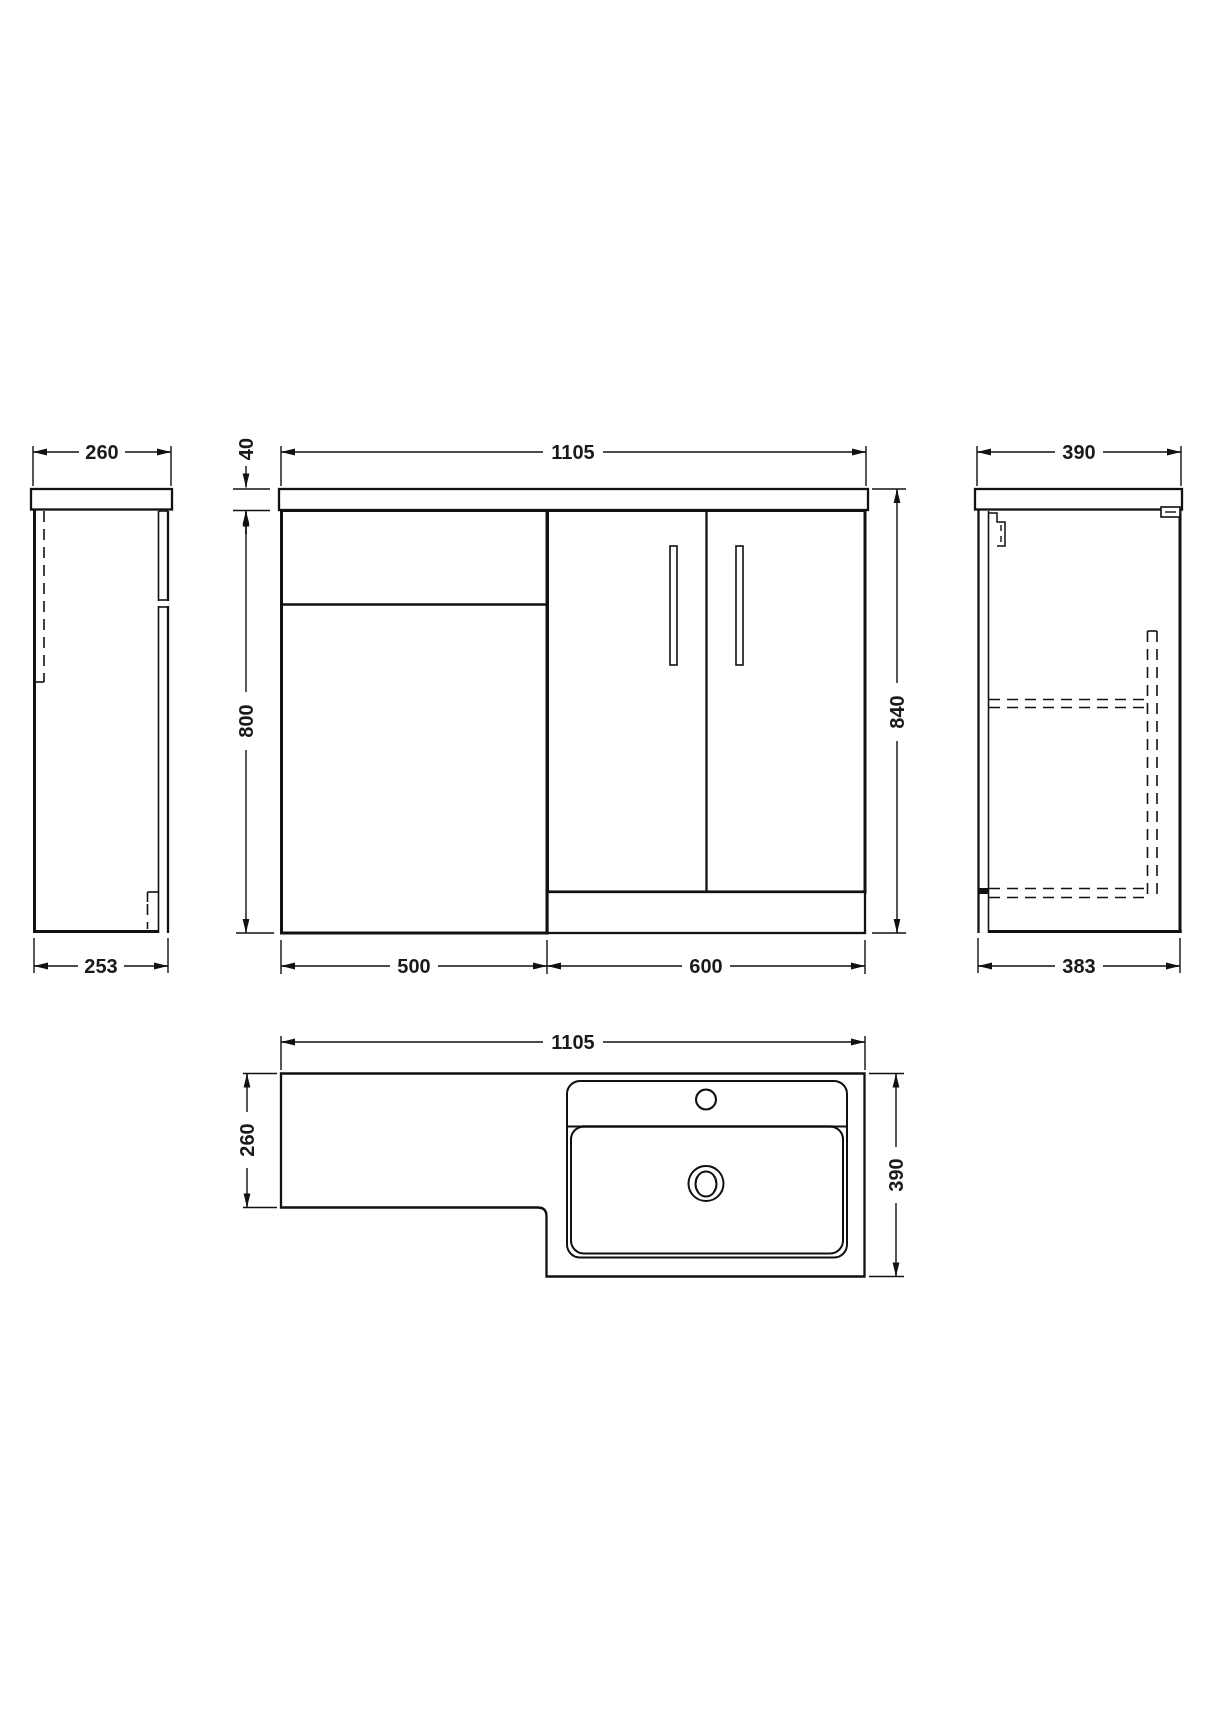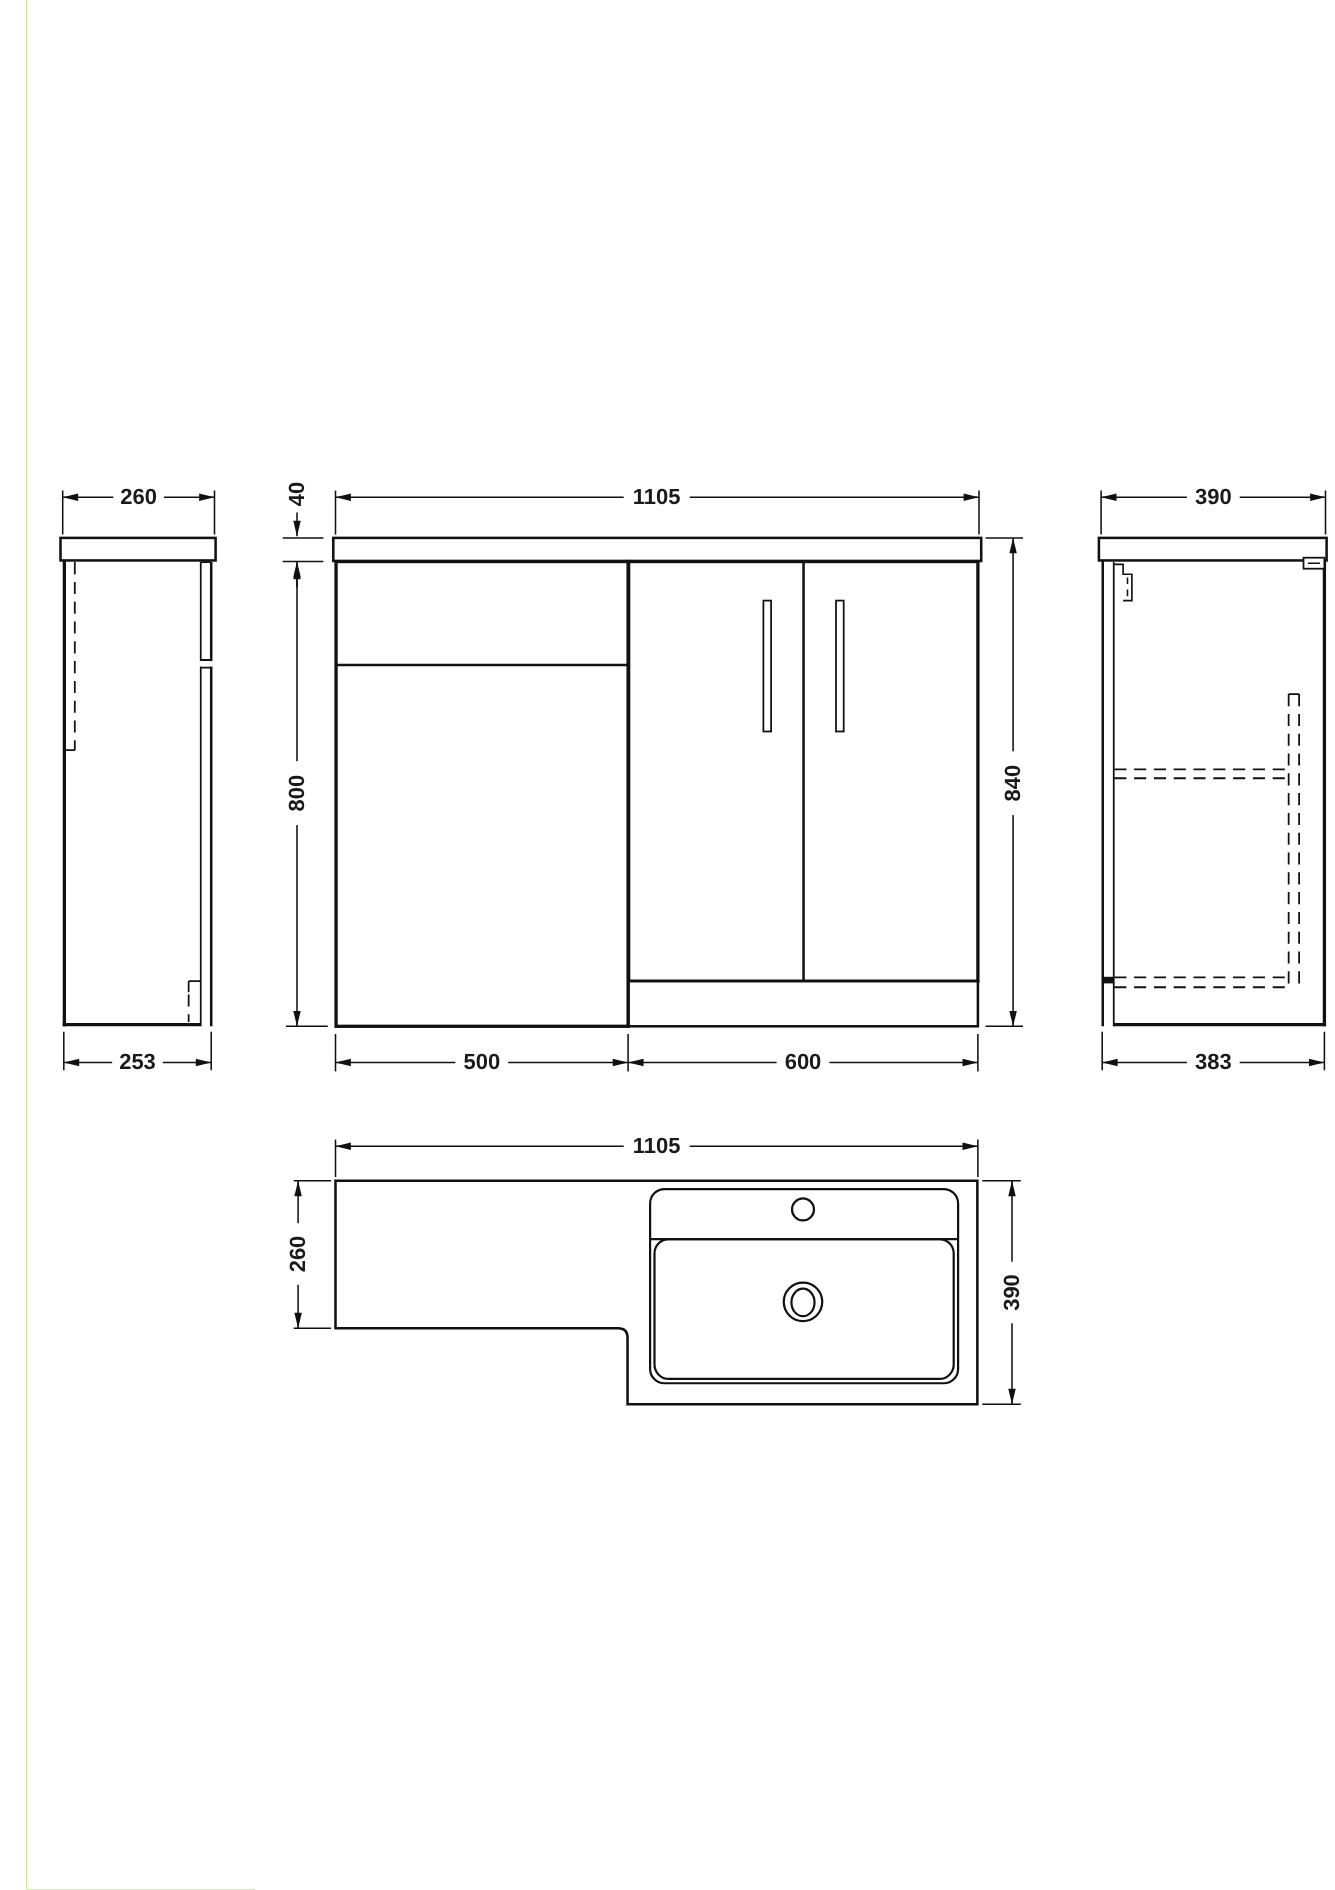--- a/index.html
+++ b/index.html
@@ -1,16 +1,16 @@
 <!DOCTYPE html>
 <html><head>
 <meta charset="utf-8">
 <style>
   html,body{margin:0;padding:0;background:#ffffff;}
-  .page{width:1026px;height:1718px;background:#84cc16;position:relative;margin-left:24px;}
+  .page{width:1026px;height:1718px;background:#84cc16;position:relative;}
   svg{display:block;}
   .ln{stroke:#111;fill:none;}
   .thick{stroke-width:3;}
   .med{stroke-width:2.3;}
   .thin{stroke-width:1.6;}
   .dim{stroke:#111;stroke-width:1.4;fill:none;}
   .ext{stroke:#111;stroke-width:1.4;fill:none;}
   .hidden-ln{stroke:#111;stroke-width:1.6;fill:none;stroke-dasharray:11 7;}
   .patch{fill:#ffffff;stroke:none;}
   text{font-family:"Liberation Sans","DejaVu Sans",sans-serif;font-weight:bold;font-size:20px;fill:#1a1a1a;text-anchor:middle;}

